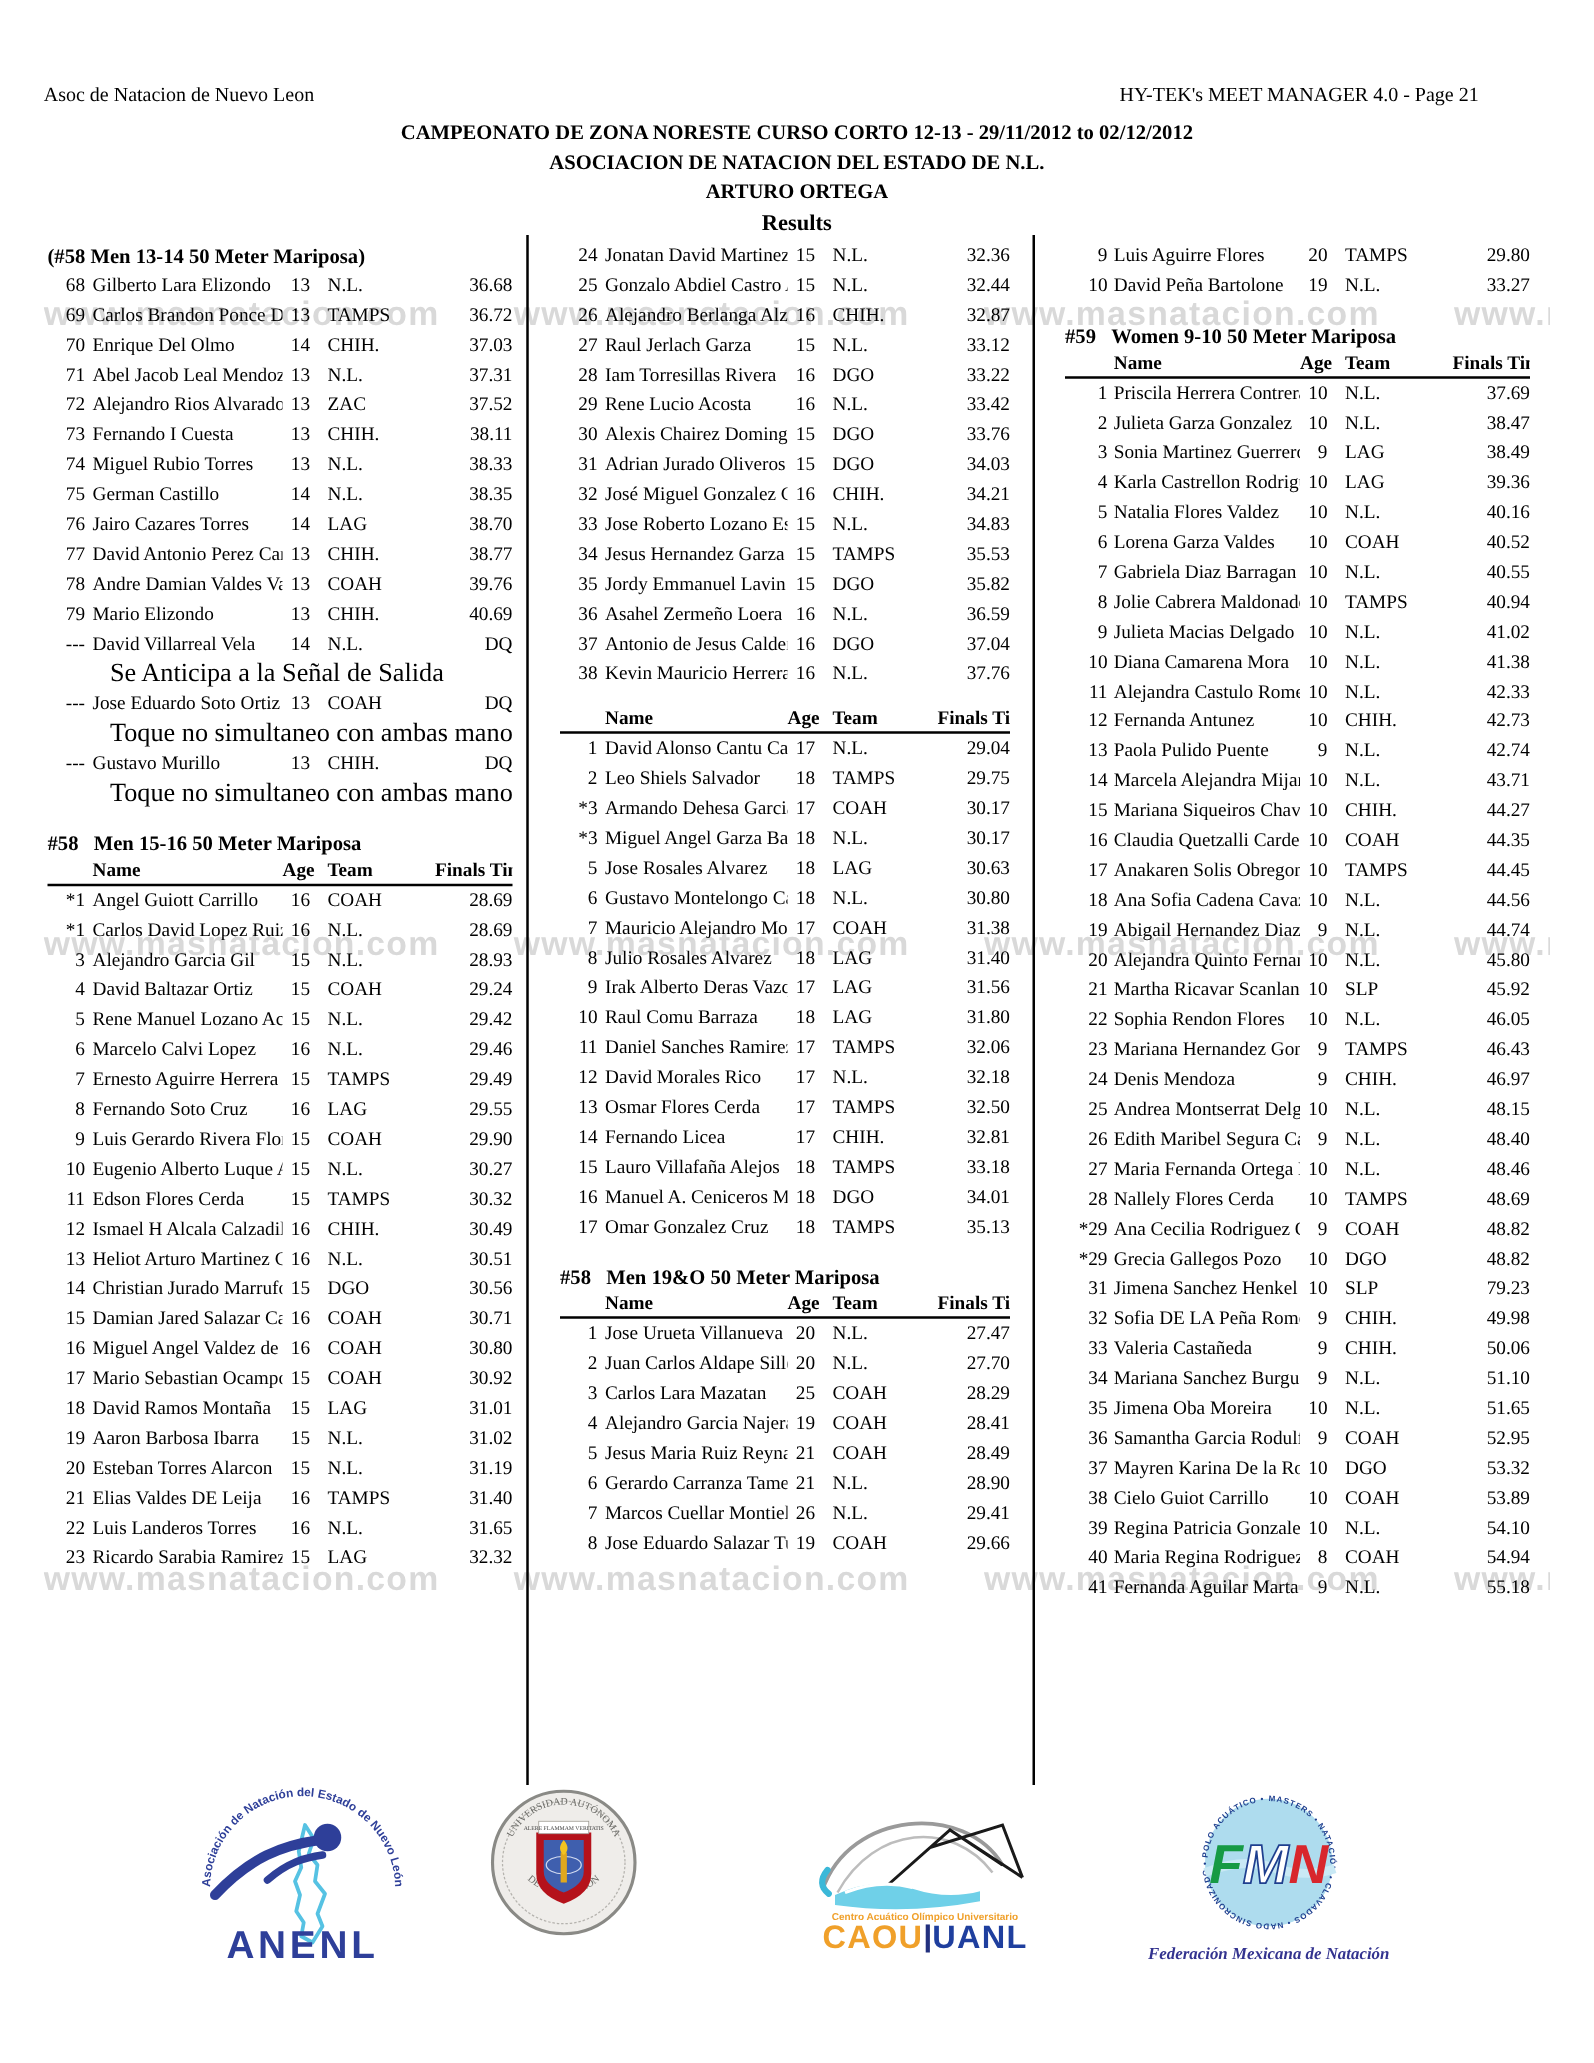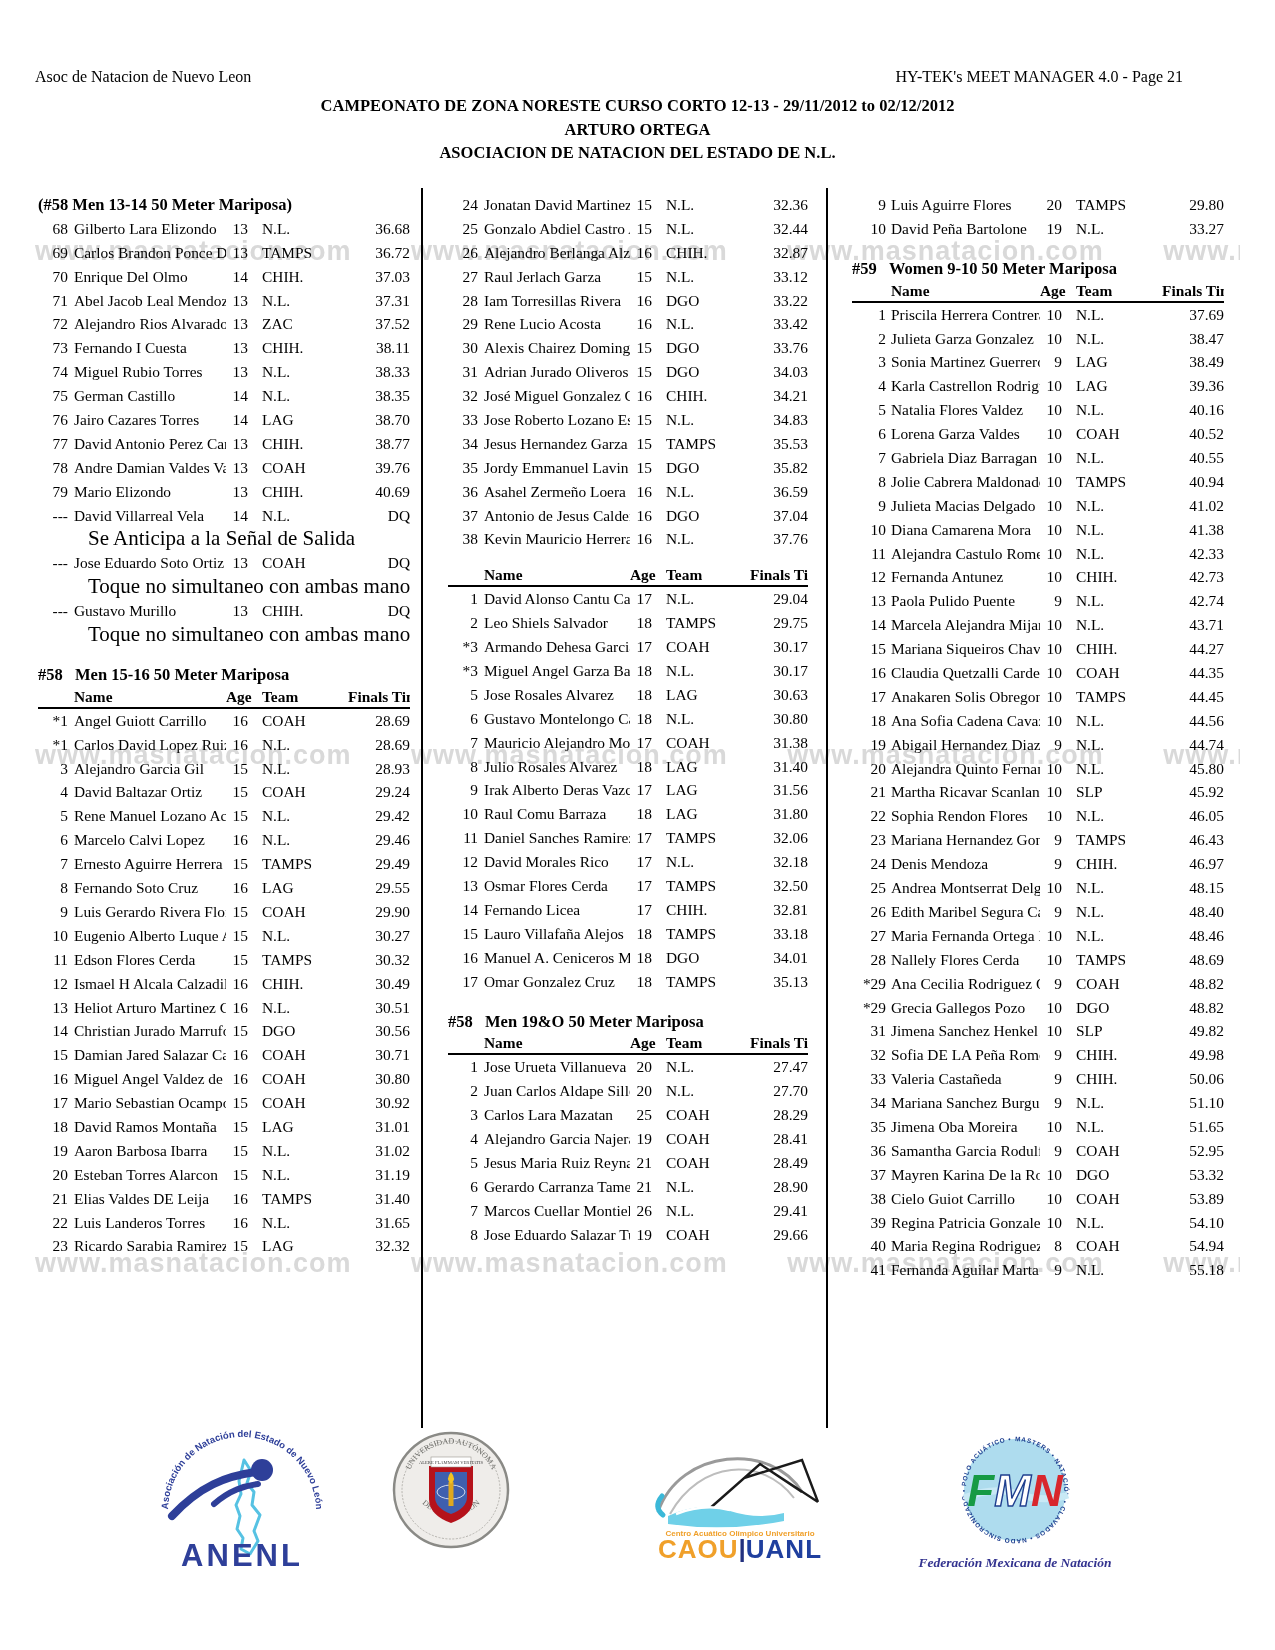--- a/index.html
+++ b/index.html
@@ -49,22 +49,23 @@
   <div class="wm" style="top:236px">www.masnatacion.com&nbsp;&nbsp;&nbsp;&nbsp;&nbsp;&nbsp;&nbsp;www.masnatacion.com&nbsp;&nbsp;&nbsp;&nbsp;&nbsp;&nbsp;&nbsp;www.masnatacion.com&nbsp;&nbsp;&nbsp;&nbsp;&nbsp;&nbsp;&nbsp;www.masnatacion.com&nbsp;&nbsp;&nbsp;&nbsp;&nbsp;&nbsp;&nbsp;</div>
   <div class="wm" style="top:740px">www.masnatacion.com&nbsp;&nbsp;&nbsp;&nbsp;&nbsp;&nbsp;&nbsp;www.masnatacion.com&nbsp;&nbsp;&nbsp;&nbsp;&nbsp;&nbsp;&nbsp;www.masnatacion.com&nbsp;&nbsp;&nbsp;&nbsp;&nbsp;&nbsp;&nbsp;www.masnatacion.com&nbsp;&nbsp;&nbsp;&nbsp;&nbsp;&nbsp;&nbsp;</div>
   <div class="wm" style="top:1248px">www.masnatacion.com&nbsp;&nbsp;&nbsp;&nbsp;&nbsp;&nbsp;&nbsp;www.masnatacion.com&nbsp;&nbsp;&nbsp;&nbsp;&nbsp;&nbsp;&nbsp;www.masnatacion.com&nbsp;&nbsp;&nbsp;&nbsp;&nbsp;&nbsp;&nbsp;www.masnatacion.com&nbsp;&nbsp;&nbsp;&nbsp;&nbsp;&nbsp;&nbsp;</div>
 
   <div class="topbar">
     <span class="hl">Asoc de Natacion de Nuevo Leon</span>
     <span class="hr">HY-TEK's MEET MANAGER 4.0 - Page 21</span>
   </div>
   <div class="doc-title">
     <div>CAMPEONATO DE ZONA NORESTE CURSO CORTO 12-13 - 29/11/2012 to 02/12/2012</div>
+    <div>ASOCIACION DE NATACION DEL ESTADO DE N.L.</div>
     <div>ARTURO ORTEGA</div>
-    <div>ASOCIACION DE NATACION DEL ESTADO DE N.L.</div>
+    <div class="results">Results</div>
   </div>
 
   <div class="vsep vsep-1"></div>
   <div class="vsep vsep-2"></div>
 
   <div class="col col-0">
       <div class="line cont">(#58  Men 13-14 50 Meter Mariposa)</div>
       <div class="line row">
         <span class="c-rank">68</span>
         <span class="c-name">Gilberto Lara Elizondo</span>
@@ -875,21 +876,21 @@
         <span class="c-name">Grecia Gallegos Pozo</span>
         <span class="c-age">10</span>
         <span class="c-team">DGO</span>
         <span class="c-time">48.82</span>
       </div>
       <div class="line row">
         <span class="c-rank">31</span>
         <span class="c-name">Jimena Sanchez Henkel</span>
         <span class="c-age">10</span>
         <span class="c-team">SLP</span>
-        <span class="c-time">49.82</span>
+        <span class="c-time">79.23</span>
       </div>
       <div class="line row">
         <span class="c-rank">32</span>
         <span class="c-name">Sofia DE LA Peña Romo</span>
         <span class="c-age">9</span>
         <span class="c-team">CHIH.</span>
         <span class="c-time">49.98</span>
       </div>
       <div class="line row">
         <span class="c-rank">33</span>

